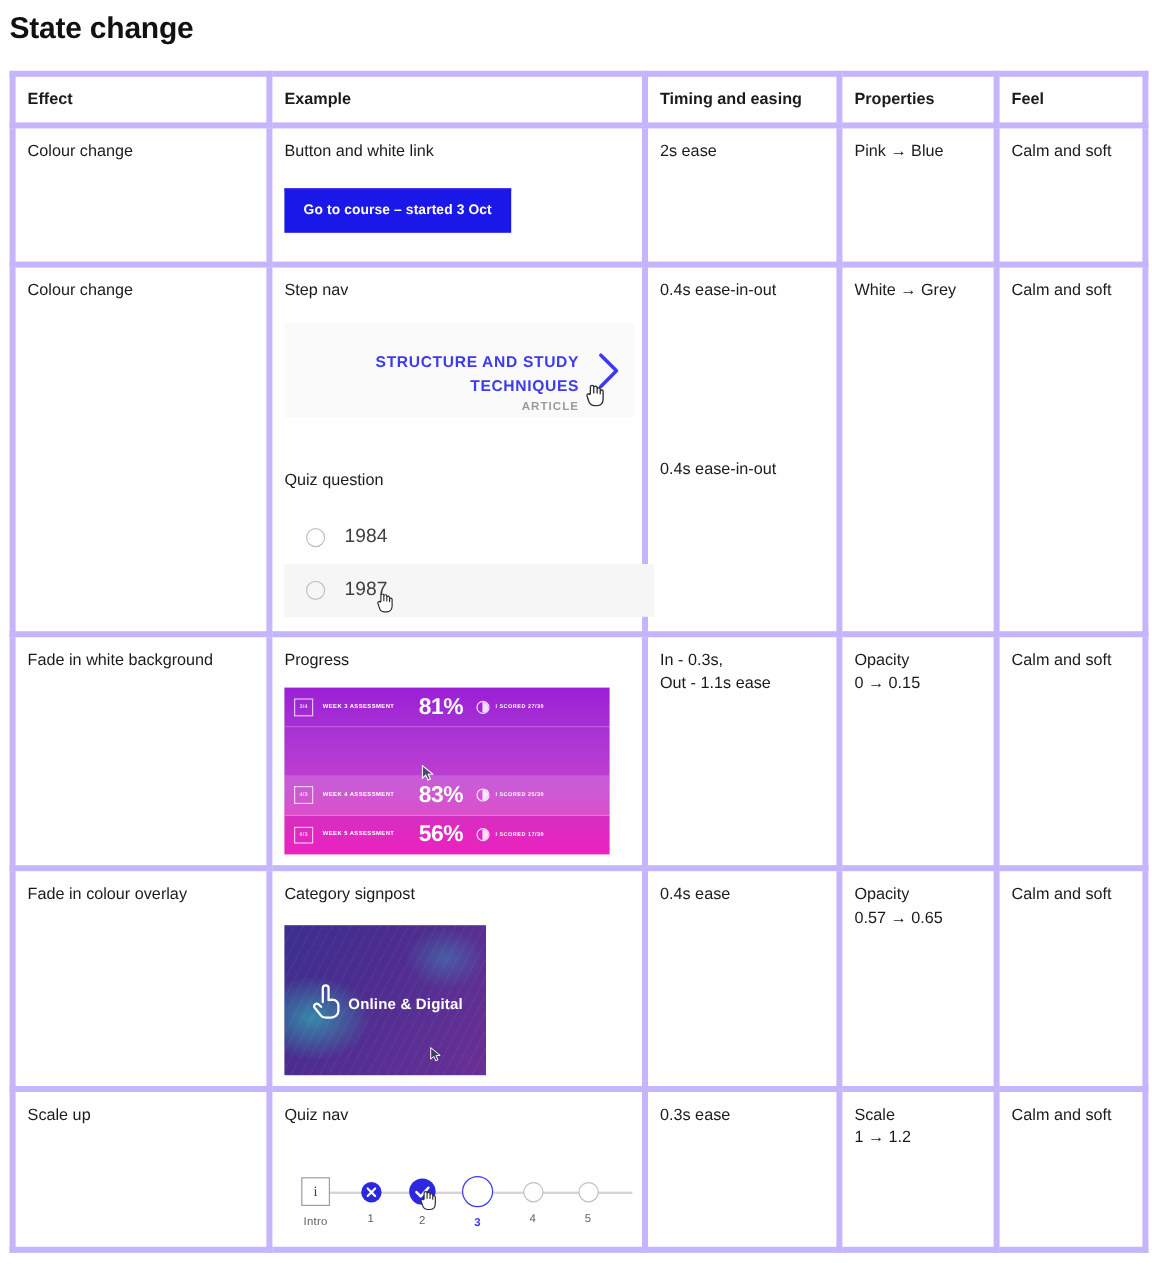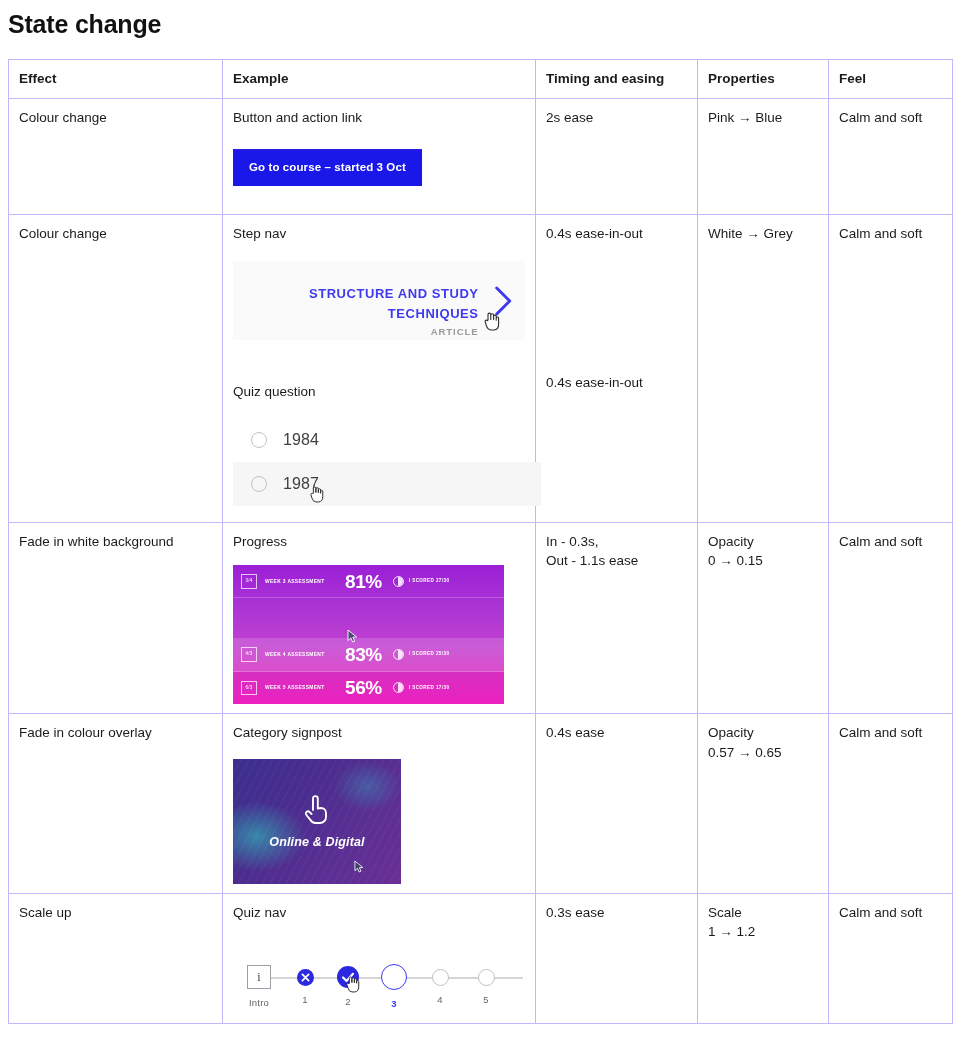--- a/index.html
+++ b/index.html
@@ -19,21 +19,21 @@
     color: #111;
   }
   table.state-table {
     border-collapse: collapse;
     width: 944px;
     margin-left: 8px;
     margin-top: 20px;
     table-layout: fixed;
   }
   table.state-table th, table.state-table td {
-    border: 1px solid #c4b5fd;
+    border: 5px solid #c4b5fd;
     vertical-align: top;
     padding: 9px 9px 9px 10px;
     font-size: 13.5px;
     line-height: 1.45;
     color: #1b1b1b;
   }
   table.state-table th {
     font-weight: bold;
     height: 34px;
     padding-top: 9px;
@@ -188,22 +188,22 @@
   .r4-cell { height: 176px; margin-left: 40px; }
   .signpost {
     margin-top: 16px;
     width: 168px; height: 125px;
     position: relative;
     overflow: hidden;
     background:
       radial-gradient(ellipse 70px 50px at 14% 62%, rgba(40,210,190,0.55), rgba(40,210,190,0) 70%),
       radial-gradient(ellipse 48px 36px at 80% 22%, rgba(40,200,200,0.30), rgba(40,200,200,0) 70%),
       linear-gradient(128deg, #3b2f8f 0%, #4a2d8e 35%, #5b2f94 70%, #6a2f94 100%);
-    display: flex; flex-direction: column;
-    align-items: center; justify-content: center; font-style: italic;
+    display: flex; flex-direction: row;
+    align-items: center; justify-content: center;
   }
   .signpost::before {
     content: "";
     position: absolute; inset: 0;
     background: repeating-linear-gradient(118deg,
       rgba(255,255,255,0.045) 0px, rgba(255,255,255,0.045) 1px,
       rgba(255,255,255,0) 1px, rgba(255,255,255,0) 7px);
   }
   .signpost-icon { width: 34px; height: 34px; position: relative; z-index: 2; }
   .signpost-text {
@@ -277,21 +277,21 @@
       <th>Timing and easing</th>
       <th>Properties</th>
       <th>Feel</th>
     </tr>
   </thead>
   <tbody>
 
     <tr>
       <td class="r1-cell">Colour change</td>
       <td class="r1-cell">
-        <span class="cell-label">Button and action link</span>
+        <span class="cell-label">Button and white link</span>
         <div class="cta-wrap">
           <span class="cta-button">Go to course – started 3 Oct</span>
         </div>
       </td>
       <td class="r1-cell">2s ease</td>
       <td class="r1-cell">Pink → Blue</td>
       <td class="r1-cell">Calm and soft</td>
     </tr>
 
     <tr>

